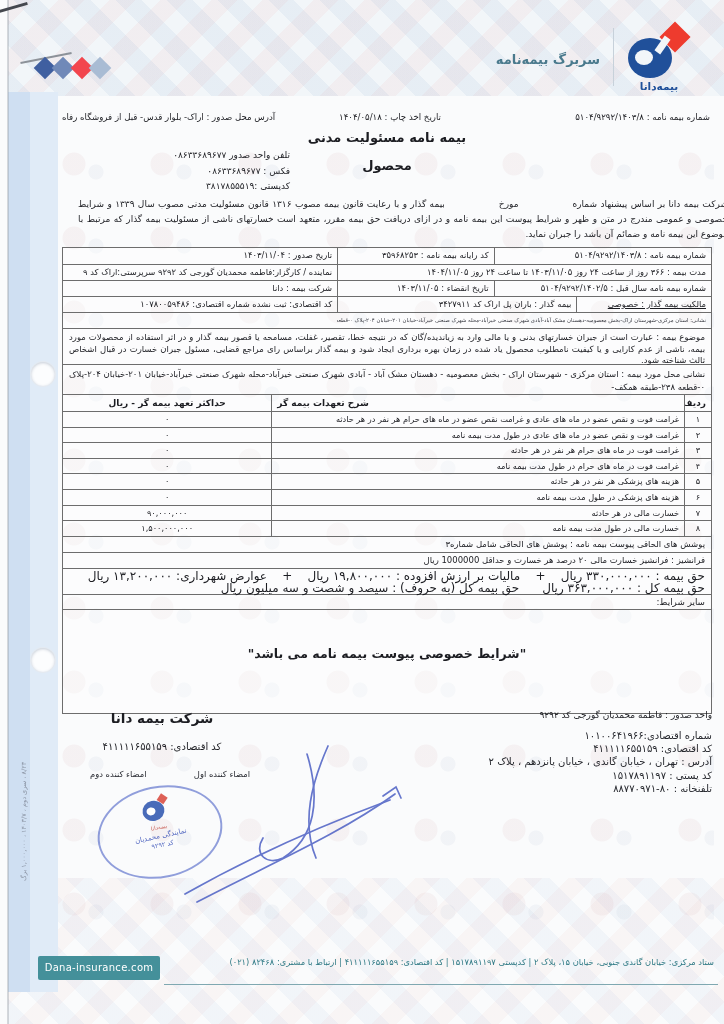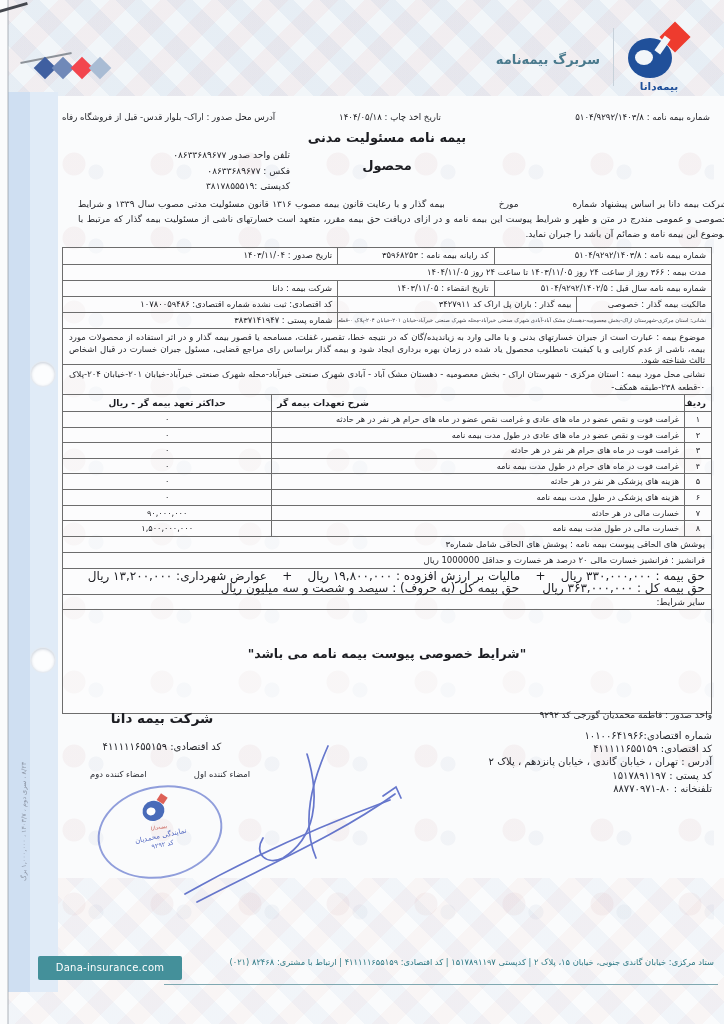--- a/index.html
+++ b/index.html
@@ -50,21 +50,21 @@
   .contact{position:absolute;left:140px;top:148px;width:150px;font-size:9px;line-height:15.5px;text-align:right;white-space:nowrap;}
   .intro{position:absolute;left:62px;top:197px;width:650px;font-size:9px;line-height:15px;text-align:justify;white-space:pre-wrap;margin-left:16px;}
   
   .stack{position:absolute;left:62px;top:247px;width:650px;border:1px solid #6d6d6d;box-sizing:border-box;background:rgba(255,255,255,.35);}
   .row{display:flex;box-sizing:border-box;}
   .row > div{box-sizing:border-box;padding:0 5px;overflow:hidden;white-space:nowrap;}
   .row > div + div{border-right:1px solid #6d6d6d;}
   .bt{border-top:1px solid #6d6d6d;}
   .d-row{height:16px;line-height:15px;font-size:8.4px;}
   .c-r1{width:217px;} .c-m1{width:157px;} .c-l1{width:276px;}
-  .c-r2{width:374px;} .c-r4{width:134px;} .c-m4{width:240px;}
+  .c-r2{width:374px;} .c-r4{width:134px;text-decoration:underline;} .c-m4{width:240px;}
   .tiny{font-size:5.4px;color:#3a3c44;line-height:15px;}
   .para{padding:3px 6px;font-size:8.5px;line-height:11.6px;white-space:normal;text-align:justify;}
   .subject{height:36px;box-sizing:border-box;}
   .location{height:30px;box-sizing:border-box;line-height:12.5px;}
   .b-head{height:17px;line-height:16px;font-size:9px;font-weight:700;text-align:center;}
   .b-row{height:15.6px;line-height:15px;font-size:8.2px;}
   .col-radif{width:26px;text-align:center;}
   .col-desc{width:414px;text-align:right;}
   .col-amt{width:210px;text-align:center;}
   .fullrow{height:16px;line-height:15px;font-size:8.5px;padding:0 6px;box-sizing:border-box;white-space:nowrap;overflow:hidden;}
@@ -91,21 +91,21 @@
   .stamp .s1{font-size:7px;color:#3a52b8;line-height:10px;}
   .stamp .s2{font-size:6.5px;color:#3a52b8;line-height:9px;}
   .sig{position:absolute;left:85px;top:742px;pointer-events:none;}
   
   .sidenote{position:absolute;left:20px;top:762px;height:215px;writing-mode:vertical-rl;transform:rotate(180deg);
             font-size:6.5px;color:#8a93a3;letter-spacing:.5px;white-space:nowrap;}
   .hole{position:absolute;left:31px;width:24px;height:24px;border-radius:50%;background:#fcfdfe;
         box-shadow:0 0 0 1px #e4eaf1, inset 0 1px 3px rgba(80,100,130,.3);}
   .hole.h1{top:362px;} .hole.h2{top:648px;}
   
-  .site-badge{position:absolute;left:38px;top:956px;width:144px;height:24px;background:#44909a;border-radius:2px;
+  .site-badge{position:absolute;left:38px;top:956px;width:122px;height:24px;background:#44909a;border-radius:2px;
         color:#fff;font-size:10px;line-height:24px;text-align:center;letter-spacing:.3px;direction:ltr;}
   .footer-info{position:absolute;left:172px;right:10px;top:957px;font-size:8.3px;color:#2f7a85;text-align:right;white-space:nowrap;overflow:hidden;}
   .footer-rule{position:absolute;left:164px;right:6px;top:984px;border-top:1.3px solid #7fa8b1;}
 </style>
 </head>
 <body>
 
 <div class="page">
 
   <div class="band top"></div>
@@ -147,34 +147,34 @@
 
   <div class="stack">
 
     <div class="row d-row">
       <div class="c-r1">شماره بیمه نامه : ۵۱۰۴/۹۲۹۲/۱۴۰۳/۸</div>
       <div class="c-m1">کد رایانه بیمه نامه : ۳۵۹۶۸۲۵۳</div>
       <div class="c-l1">تاریخ صدور : ۱۴۰۳/۱۱/۰۴</div>
     </div>
     <div class="row d-row bt">
       <div class="c-r2">مدت بیمه : ۳۶۶ روز از ساعت ۲۴ روز ۱۴۰۳/۱۱/۰۵ تا ساعت ۲۴ روز ۱۴۰۴/۱۱/۰۵</div>
+      <div class="c-l1">نماینده / کارگزار:فاطمه محمدیان گورجی کد ۹۲۹۲   سرپرستی:اراک کد ۹</div>
     </div>
     <div class="row d-row bt">
       <div class="c-r1">شماره بیمه نامه سال قبل : ۵۱۰۴/۹۲۹۲/۱۴۰۲/۵</div>
       <div class="c-m1">تاریخ انقضاء : ۱۴۰۳/۱۱/۰۵</div>
       <div class="c-l1">شرکت بیمه : دانا</div>
     </div>
     <div class="row d-row bt">
       <div class="c-r4">مالکیت بیمه گذار : خصوصی</div>
       <div class="c-m4">بیمه گذار : باران پل اراک کد ۳۴۲۷۹۱۱</div>
       <div class="c-l1">کد اقتصادی: ثبت نشده    شماره اقتصادی: ۱۰۷۸۰۰۵۹۴۸۶</div>
     </div>
     <div class="row d-row bt">
       <div class="c-r2 tiny">نشانی: استان مرکزی-شهرستان اراک-بخش معصومیه-دهستان مشک آباد-آبادی شهرک صنعتی خیرآباد-محله شهرک صنعتی خیرآباد-خیابان ۲۰۱-خیابان ۲۰۴-پلاک ۰-قطعه ۲۳۸-طبقه همکف و دفتر مرکزی محل فعالیت بیمه گذار</div>
-      <div class="c-l1">شماره پستی : ۳۸۳۷۱۴۱۹۴۷</div>
     </div>
 
     <div class="para subject bt">موضوع بیمه : عبارت است از جبران خسارتهای بدنی و یا مالی وارد به زیاندیده/گان که در نتیجه خطا، تقصیر، غفلت، مسامحه یا قصور بیمه گذار و در اثر استفاده از محصولات مورد بیمه، ناشی از عدم کارایی و یا کیفیت نامطلوب محصول یاد شده در زمان بهره برداری ایجاد شود و بیمه گذار براساس رای مراجع قضایی، مسئول جبران خسارت در قبال اشخاص ثالث شناخته شود.</div>
     <div class="para location bt">نشانی محل مورد بیمه : استان مرکزی - شهرستان اراک - بخش معصومیه - دهستان مشک آباد - آبادی شهرک صنعتی خیرآباد-محله شهرک صنعتی خیرآباد-خیابان ۲۰۱-خیابان ۲۰۴-پلاک ۰-قطعه ۲۳۸-طبقه همکف-</div>
 
     <div class="row b-head bt">
       <div class="col-radif">ردیف</div>
       <div class="col-desc" style="text-align:left">شرح تعهدات بیمه گر</div>
       <div class="col-amt">حداکثر تعهد بیمه گر - ریال</div>
     </div>

